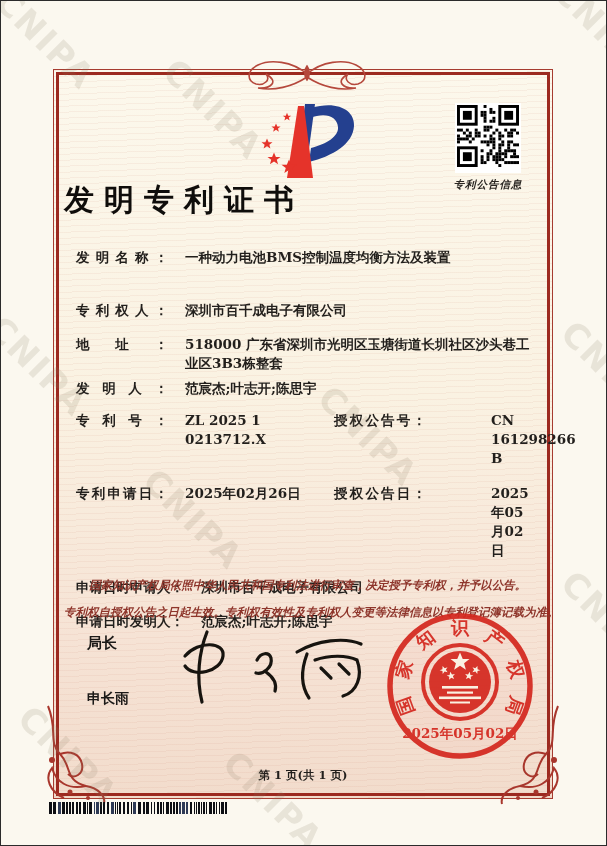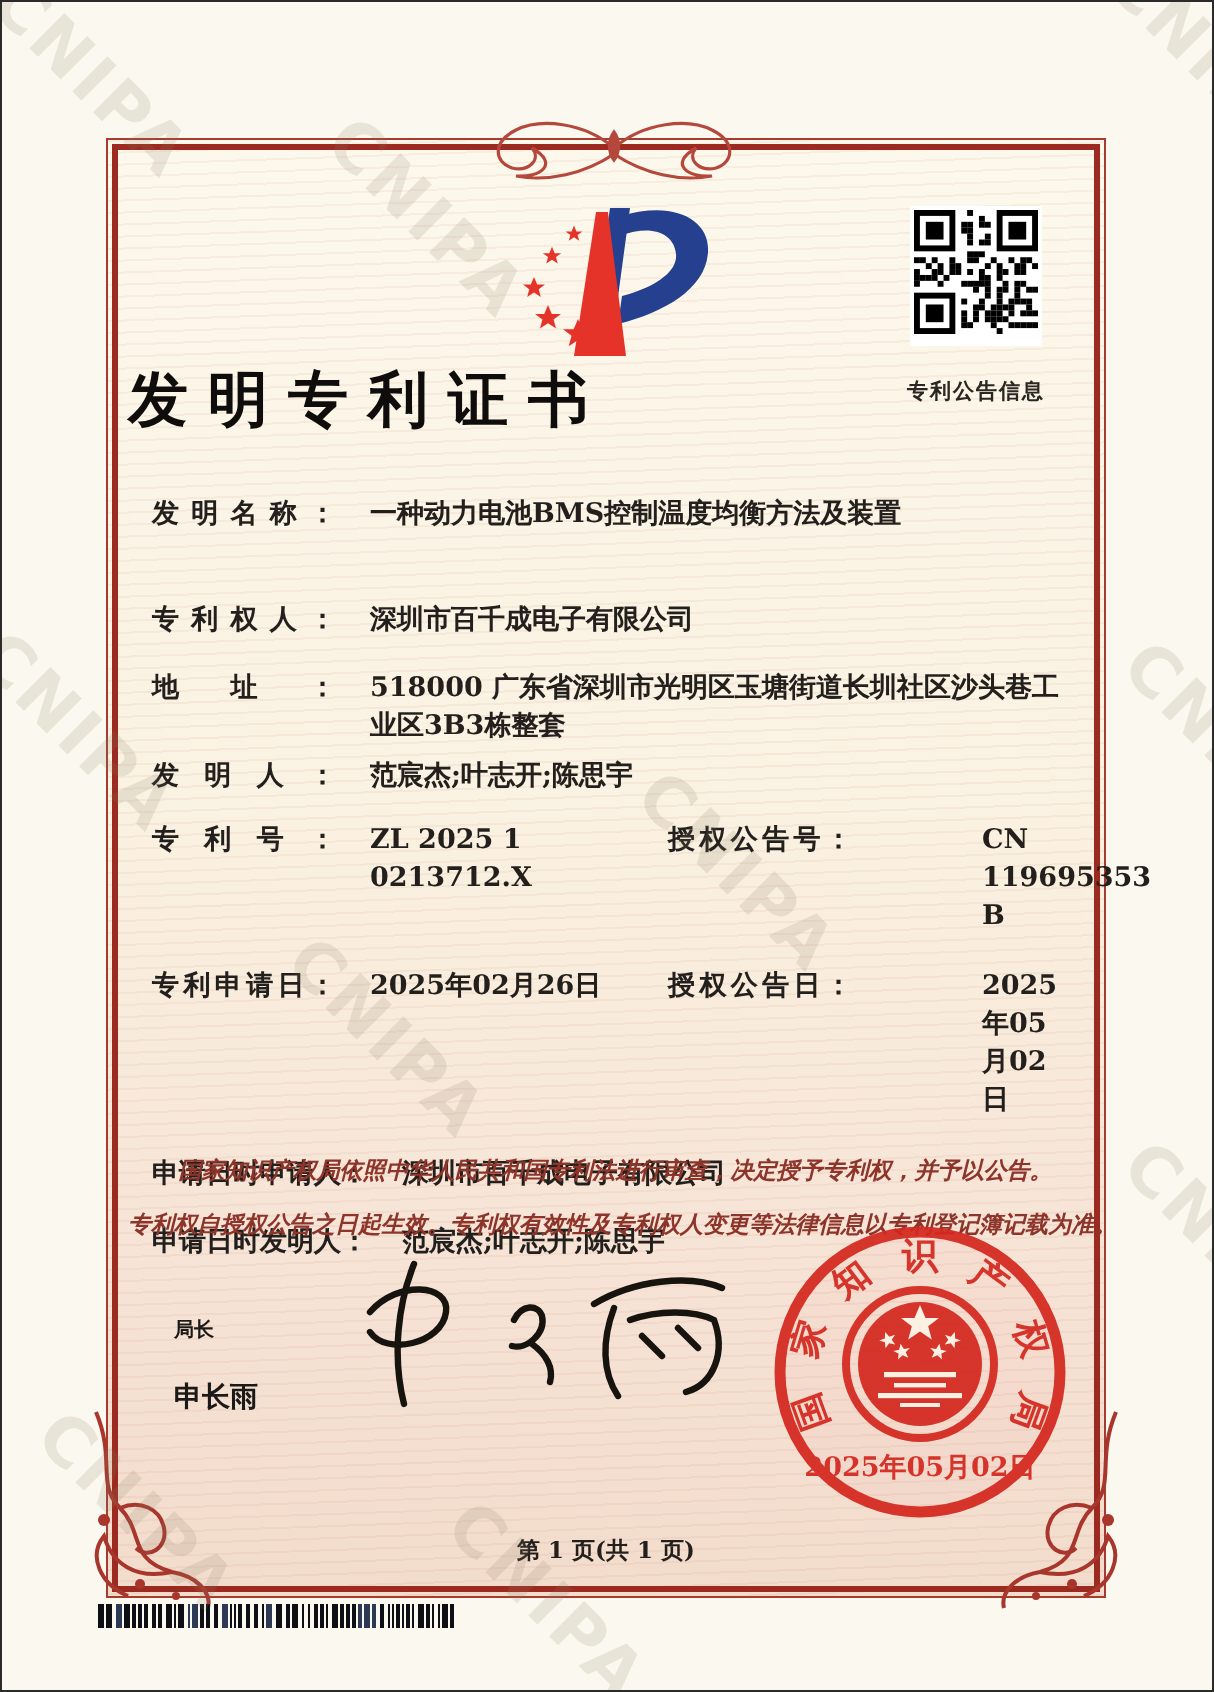--- a/index.html
+++ b/index.html
@@ -20,36 +20,36 @@
     background:
       repeating-linear-gradient(178deg, rgba(202,126,106,0.09) 0 1px, rgba(0,0,0,0) 1px 6px),
       linear-gradient(180deg,#fcf8ec 0%,#faf2e2 45%,#f6e3d5 78%,#f2dccc 100%);
     z-index:1;
   }
   .cert-inner-border{position:absolute;inset:2px;border:3px solid #9c2a20;pointer-events:none;}
   .cert-no{position:absolute;left:22px;top:36px;font-size:13.5px;font-weight:600;letter-spacing:1px;}
   .logo{position:absolute;left:191px;top:30px;width:117px;height:82px;}
   .qr-wrap{position:absolute;left:388px;top:33px;width:92px;text-align:center;}
   .qr-box{display:inline-block;background:#fff;padding:2px;}
-  .qr-label{margin-top:16px;font-size:10.5px;font-weight:600;letter-spacing:1px;color:#2a2622;}
+  .qr-label{margin-top:5px;font-size:10.5px;font-style:italic;font-weight:600;letter-spacing:1px;color:#2a2622;}
   .title{position:absolute;left:0;top:110px;width:100%;text-align:left;
          font-size:30px;font-weight:bold;letter-spacing:10px;padding-left:10px;box-sizing:border-box;color:#0f0d0b;}
   .fields{position:absolute;left:22px;top:178px;width:460px;font-size:13.5px;line-height:19px;font-weight:bold;}
   .frow{display:flex;align-items:flex-start;}
   .lbl{display:inline-block;width:92px;text-align:justify;text-align-last:justify;flex:0 0 92px;}
   .lbl-wide{width:108px;flex:0 0 108px;text-align-last:left;}
   .val{margin-left:17px;flex:1;}
   .half{display:flex;flex:0 0 258px;}
   .half2{display:flex;flex:1;gap:48px;}
   .legal{position:absolute;left:10px;top:502px;width:482px;color:#8e352b;
          font-style:italic;font-size:11.5px;line-height:27px;font-weight:600;}
   .legal div{white-space:nowrap;}
   .legal .l1{text-indent:2.2em;font-style:italic;}
-  .sig-role{position:absolute;left:33px;top:588px;font-family:Liberation Serif, serif;
-            font-weight:bold;font-size:10px;color:#1c1a18;}
+  .sig-role{position:absolute;left:33px;top:564px;font-family:Liberation Serif, serif;
+            font-weight:bold;font-size:15px;color:#1c1a18;}
   .sig-name{position:absolute;left:33px;top:620px;font-family:"DejaVu Sans","Liberation Sans",sans-serif;
             font-weight:bold;font-size:14px;color:#1c1a18;}
   .sig-hand{position:absolute;left:115px;top:552px;width:220px;height:95px;}
   .seal{position:absolute;left:330px;top:540px;width:152px;height:152px;opacity:.93;}
   .footer{position:absolute;left:0;top:698px;width:100%;text-align:center;font-size:11.5px;font-weight:600;}
   .ornament-top{position:absolute;left:158px;top:-14px;width:190px;height:36px;z-index:2;}
   .flourish{position:absolute;width:78px;height:108px;z-index:2;}
   .fl-bl{left:-14px;bottom:-10px;}
   .fl-br{right:-14px;bottom:-10px;transform:scale(-1,1);}
   .barcode{position:absolute;left:48px;top:801px;width:180px;height:12px;z-index:4;}
@@ -270,21 +270,21 @@
         <span class="lbl">发明人：</span>
         <span class="val">范宸杰;叶志开;陈思宇</span>
       </div>
       <div class="frow" style="margin-bottom:16px">
         <span class="half">
           <span class="lbl">专利号：</span>
           <span class="val">ZL 2025 1 0213712.X</span>
         </span>
         <span class="half2">
           <span class="lbl">授权公告号：</span>
-          <span class="val">CN 119695353 B</span>
+          <span class="val">CN 161298266 B</span>
         </span>
       </div>
       <div class="frow" style="margin-bottom:18px">
         <span class="half">
           <span class="lbl">专利申请日：</span>
           <span class="val">2025年02月26日</span>
         </span>
         <span class="half2">
           <span class="lbl">授权公告日：</span>
           <span class="val">2025年05月02日</span>

